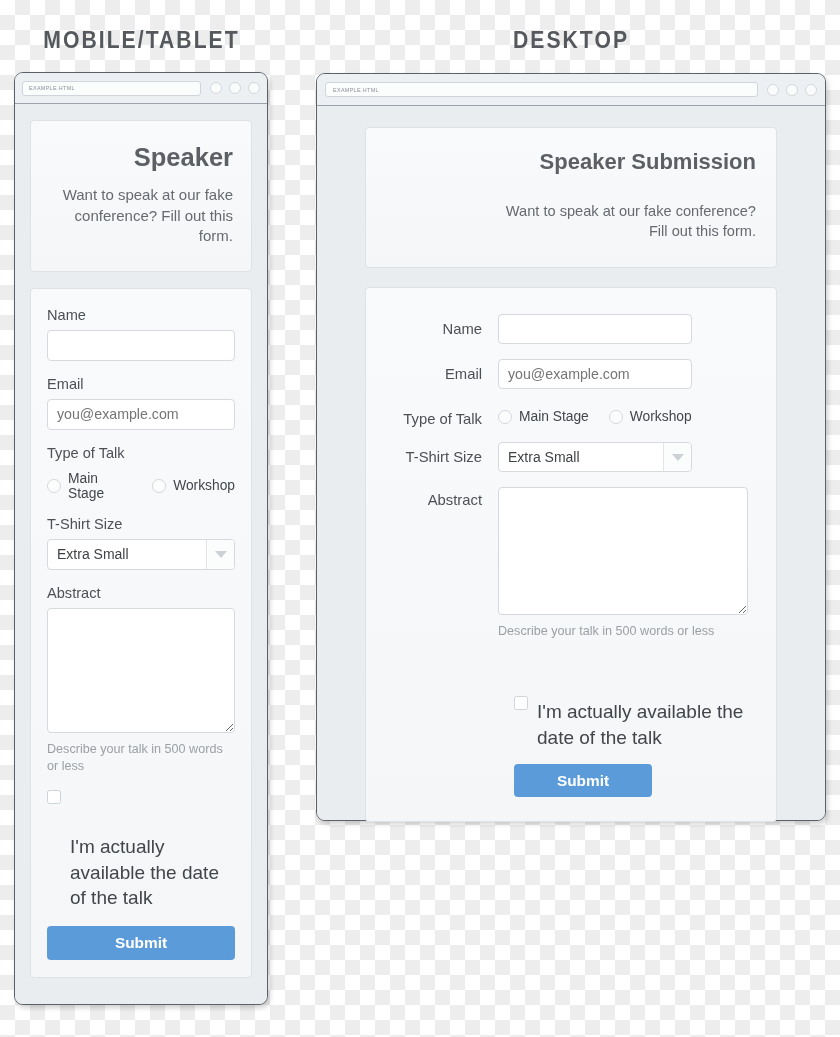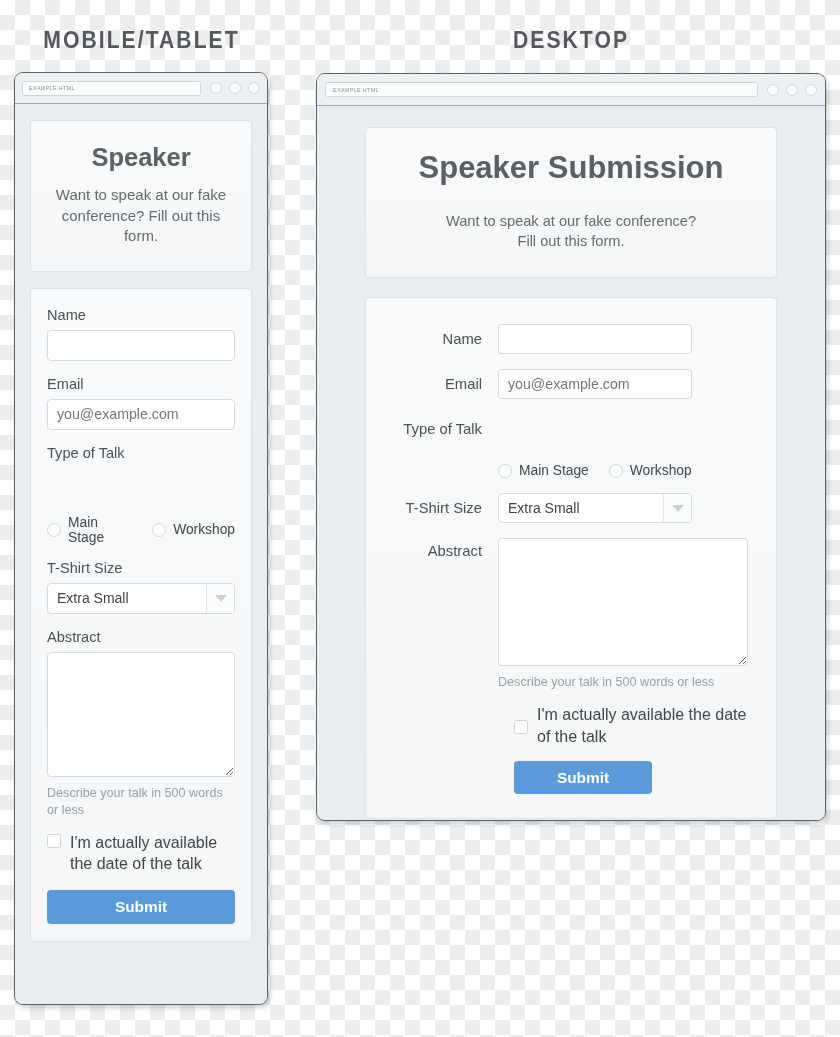--- a/index.html
+++ b/index.html
@@ -88,31 +88,31 @@
   #browser-mobile .viewport { padding: 16px 15px 16px; height: calc(100% - 31px); }
   #browser-desktop .viewport { padding: 21px 48px; height: calc(100% - 32px); }
 
   
   .panel {
     background: linear-gradient(180deg, #f9fafb 0%, #f4f6f7 100%);
     border: 1px solid #dde2e6;
     border-radius: 4px;
   }
 
-  .hero { text-align: center; }
+  .hero { text-align: right; }
   #hero-mobile { padding: 22px 18px 24px; }
   #hero-desktop { padding: 22px 20px 26px; }
 
   .hero-title {
     color: #5c6065;
     font-weight: bold;
     line-height: 1.13;
   }
   #hero-mobile .hero-title { font-size: 25.5px; }
-  #hero-desktop .hero-title { font-size: 31px; }
+  #hero-desktop .hero-title { font-size: 22px; }
 
   .hero-sub {
     color: #666a6f;
     line-height: 1.38;
   }
   #hero-mobile .hero-sub { font-size: 15px; margin-top: 13px; }
   #hero-desktop .hero-sub { font-size: 14.6px; margin-top: 26px; }
 
   
   #form-mobile { margin-top: 16px; padding: 18px 16px 17px; }
@@ -137,21 +137,21 @@
   .m-group:last-child { margin-bottom: 0; }
   .m-input {
     display: block;
     width: 100%;
     height: 31px;
     margin-top: 7px;
     padding: 0 9px;
     line-height: 29px;
   }
   .m-radios { display: flex; gap: 19px; margin-top: 10px; align-items: center; }
-  .radio-item { display: flex; align-items: center; gap: 7px; margin-top: 44px; }
+  .radio-item { display: flex; align-items: center; gap: 7px; }
   .radio-dot {
     width: 14px; height: 14px;
     border: 1.5px solid #d3d8dc;
     border-radius: 50%;
     background: #fcfdfd;
     flex: none;
   }
   .radio-label { color: #42464b; font-size: 13.8px; }
 
   .select-wrap {
@@ -202,21 +202,21 @@
   }
   .check-row { display: flex; align-items: flex-start; gap: 9px; margin-top: 13px; }
   .checkbox {
     width: 14px; height: 14px;
     border: 1.5px solid #cfd4d9;
     border-radius: 2.5px;
     background: #fff;
     flex: none;
     margin-top: 2px;
   }
-  .check-label { color: #42464b; font-size: 16px; line-height: 1.35; }
+  .check-label { color: #42464b; font-size: 19px; line-height: 1.35; margin-top: 46px; }
 
   .submit-btn {
     display: block;
     background: #5b9bd9;
     border: none;
     border-radius: 4px;
     color: #ffffff;
     font-family: "Liberation Sans", sans-serif;
     font-weight: bold;
     font-size: 15.4px;

